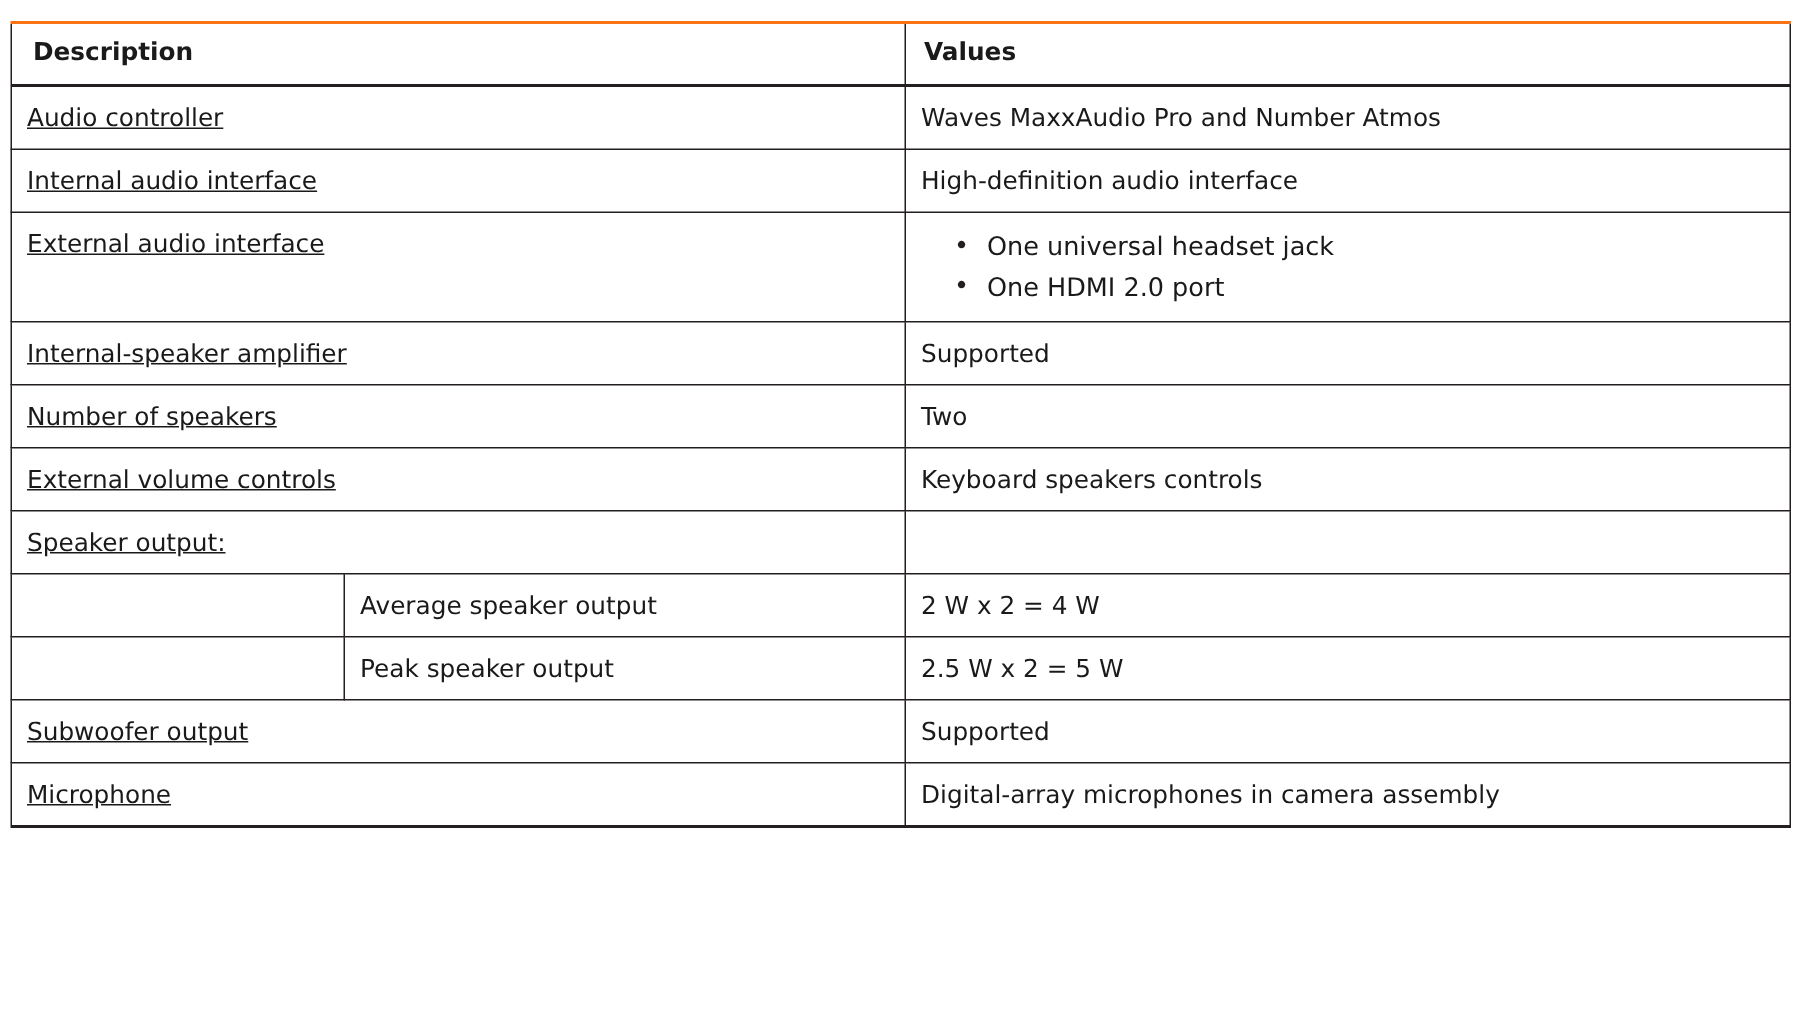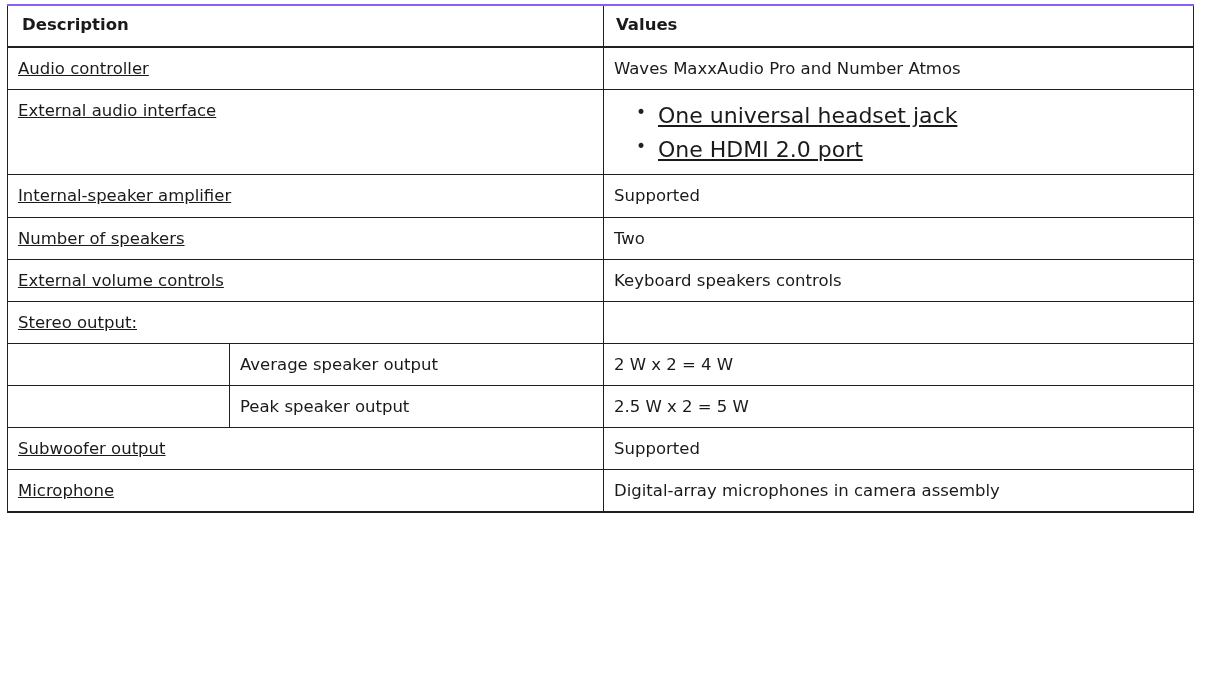--- a/index.html
+++ b/index.html
@@ -18,22 +18,22 @@
     position: relative;
     width: 1207px;
     height: 686px;
     box-sizing: border-box;
   }
   table.spec-table {
     border-collapse: collapse;
     table-layout: fixed;
     width: 1186px;
     margin-left: 7px;
-    margin-top: 4px;
-    border-top: 2px solid #8b5cf6;
+    margin-top: 14px;
+    border-top: 2px solid #f97316;
     border-bottom: 2px solid #231f20;
     padding-left: 33px;
   }
   table.spec-table col.c1 { width: 222px; }
   table.spec-table col.c2 { width: 374px; }
   table.spec-table col.c3 { width: 590px; }
 
   table.spec-table td,
   table.spec-table th {
     border-left: 1px solid #231f20;
@@ -81,23 +81,22 @@
   }
   ul.bullets {
     margin: 2px 0 0 0;
     padding: 0 0 0 22px;
     list-style: none;
   }
   ul.bullets li {
     position: relative;
     padding-left: 22px;
     margin-bottom: 5px;
-    font-size: 22px;
+    font-size: 17px;
     line-height: 1.3;
-    text-decoration: underline;
   }
   ul.bullets li:last-child { margin-bottom: 0; }
   ul.bullets li:before {
     content: "\2022";
     position: absolute;
     left: 0;
     top: -1px;
     font-size: 17px;
     color: #231f20;
   }
@@ -118,20 +117,24 @@
         <th class="desc-head" colspan="2">Description</th>
         <th class="val-head">Values</th>
       </tr>
 
       <tr>
         <td class="desc" colspan="2">Audio controller</td>
         <td class="val">Waves MaxxAudio Pro and Number Atmos</td>
       </tr>
 
 
+      <tr>
+        <td class="desc" colspan="2">Internal audio interface</td>
+        <td class="val">High-definition audio interface</td>
+      </tr>
 
       <tr>
         <td class="desc" colspan="2">External audio interface</td>
         <td class="val">
           <ul class="bullets">
             <li>One universal headset jack</li>
             <li>One HDMI 2.0 port</li>
           </ul>
         </td>
       </tr>
@@ -145,21 +148,21 @@
         <td class="desc" colspan="2">Number of speakers</td>
         <td class="val">Two</td>
       </tr>
 
       <tr>
         <td class="desc" colspan="2">External volume controls</td>
         <td class="val">Keyboard speakers controls</td>
       </tr>
 
       <tr>
-        <td class="desc" colspan="2">Stereo output:</td>
+        <td class="desc" colspan="2">Speaker output:</td>
         <td class="val"></td>
       </tr>
 
       <tr>
         <td class="empty-cell"></td>
         <td class="sub-desc">Average speaker output</td>
         <td class="val">2 W x 2 = 4 W</td>
       </tr>
 
       <tr>

